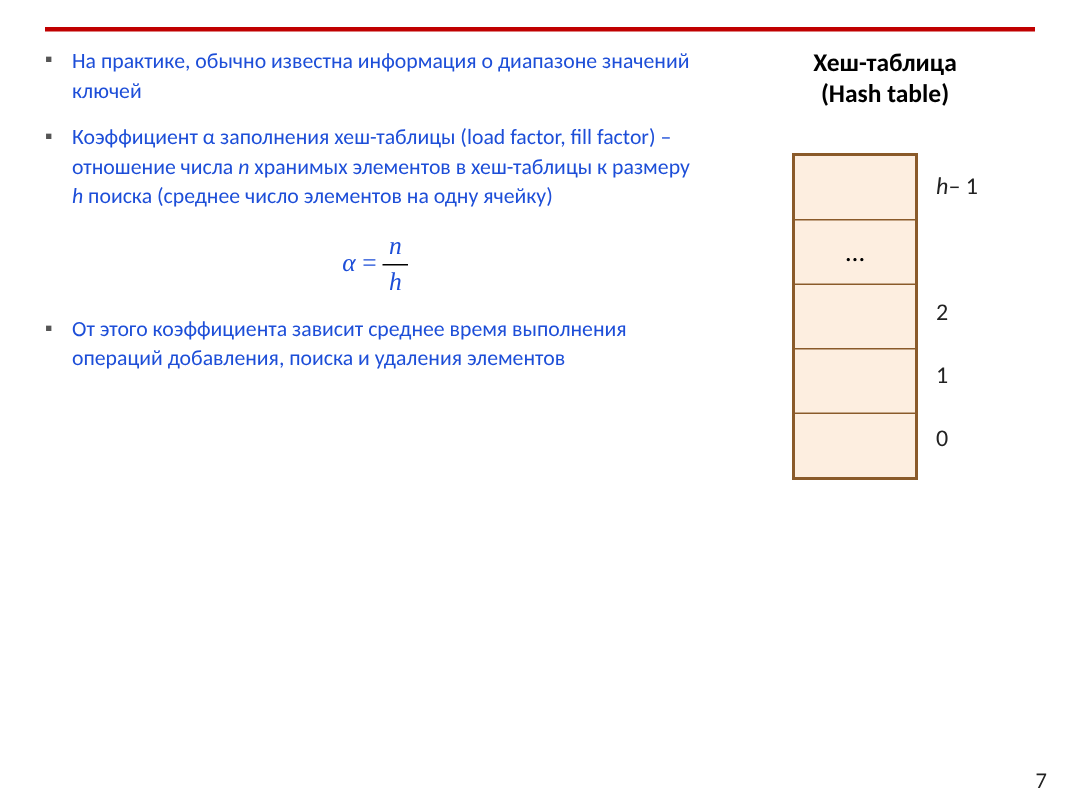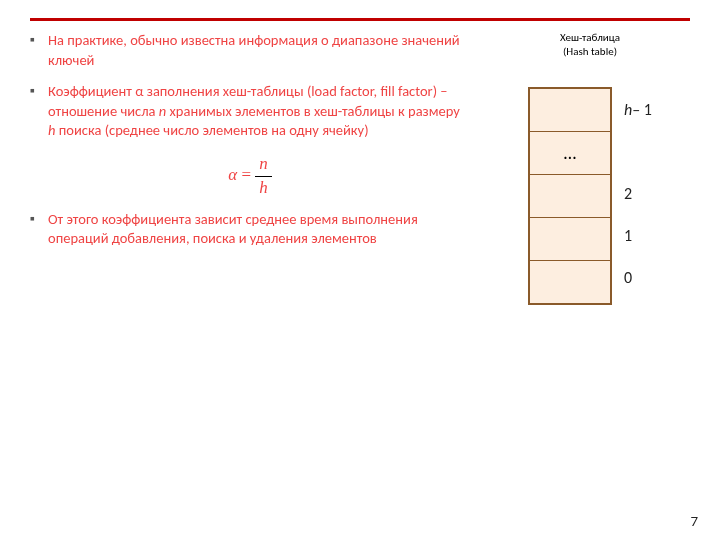--- a/index.html
+++ b/index.html
@@ -32,21 +32,21 @@
     background: #c00000;
     margin-bottom: 10px;
   }
   .content {
     display: flex;
     align-items: flex-start;
   }
   .left {
     width: 440px;
     font-size: 14.5px;
-    color: #ef4444;
+    color: #1d4ed8;
     line-height: 1.35;
   }
   ul.bullets {
     list-style: none;
     padding: 0;
     margin: 0;
   }
   ul.bullets > li {
     position: relative;
     padding-left: 18px;
@@ -82,22 +82,22 @@
   .frac .den {
     display: block;
     padding: 0 4px;
   }
   .right {
     flex: 1;
     text-align: center;
     padding-left: 20px;
   }
   .right-title {
-    font-weight: 400;
-    font-size: 11px;
+    font-weight: 700;
+    font-size: 17px;
     line-height: 1.25;
     margin-bottom: 28px;
   }
   .ht-wrap {
     display: flex;
     justify-content: center;
     align-items: flex-start;
   }
   .ht-table {
     border: 2px solid #8a5a2a;

